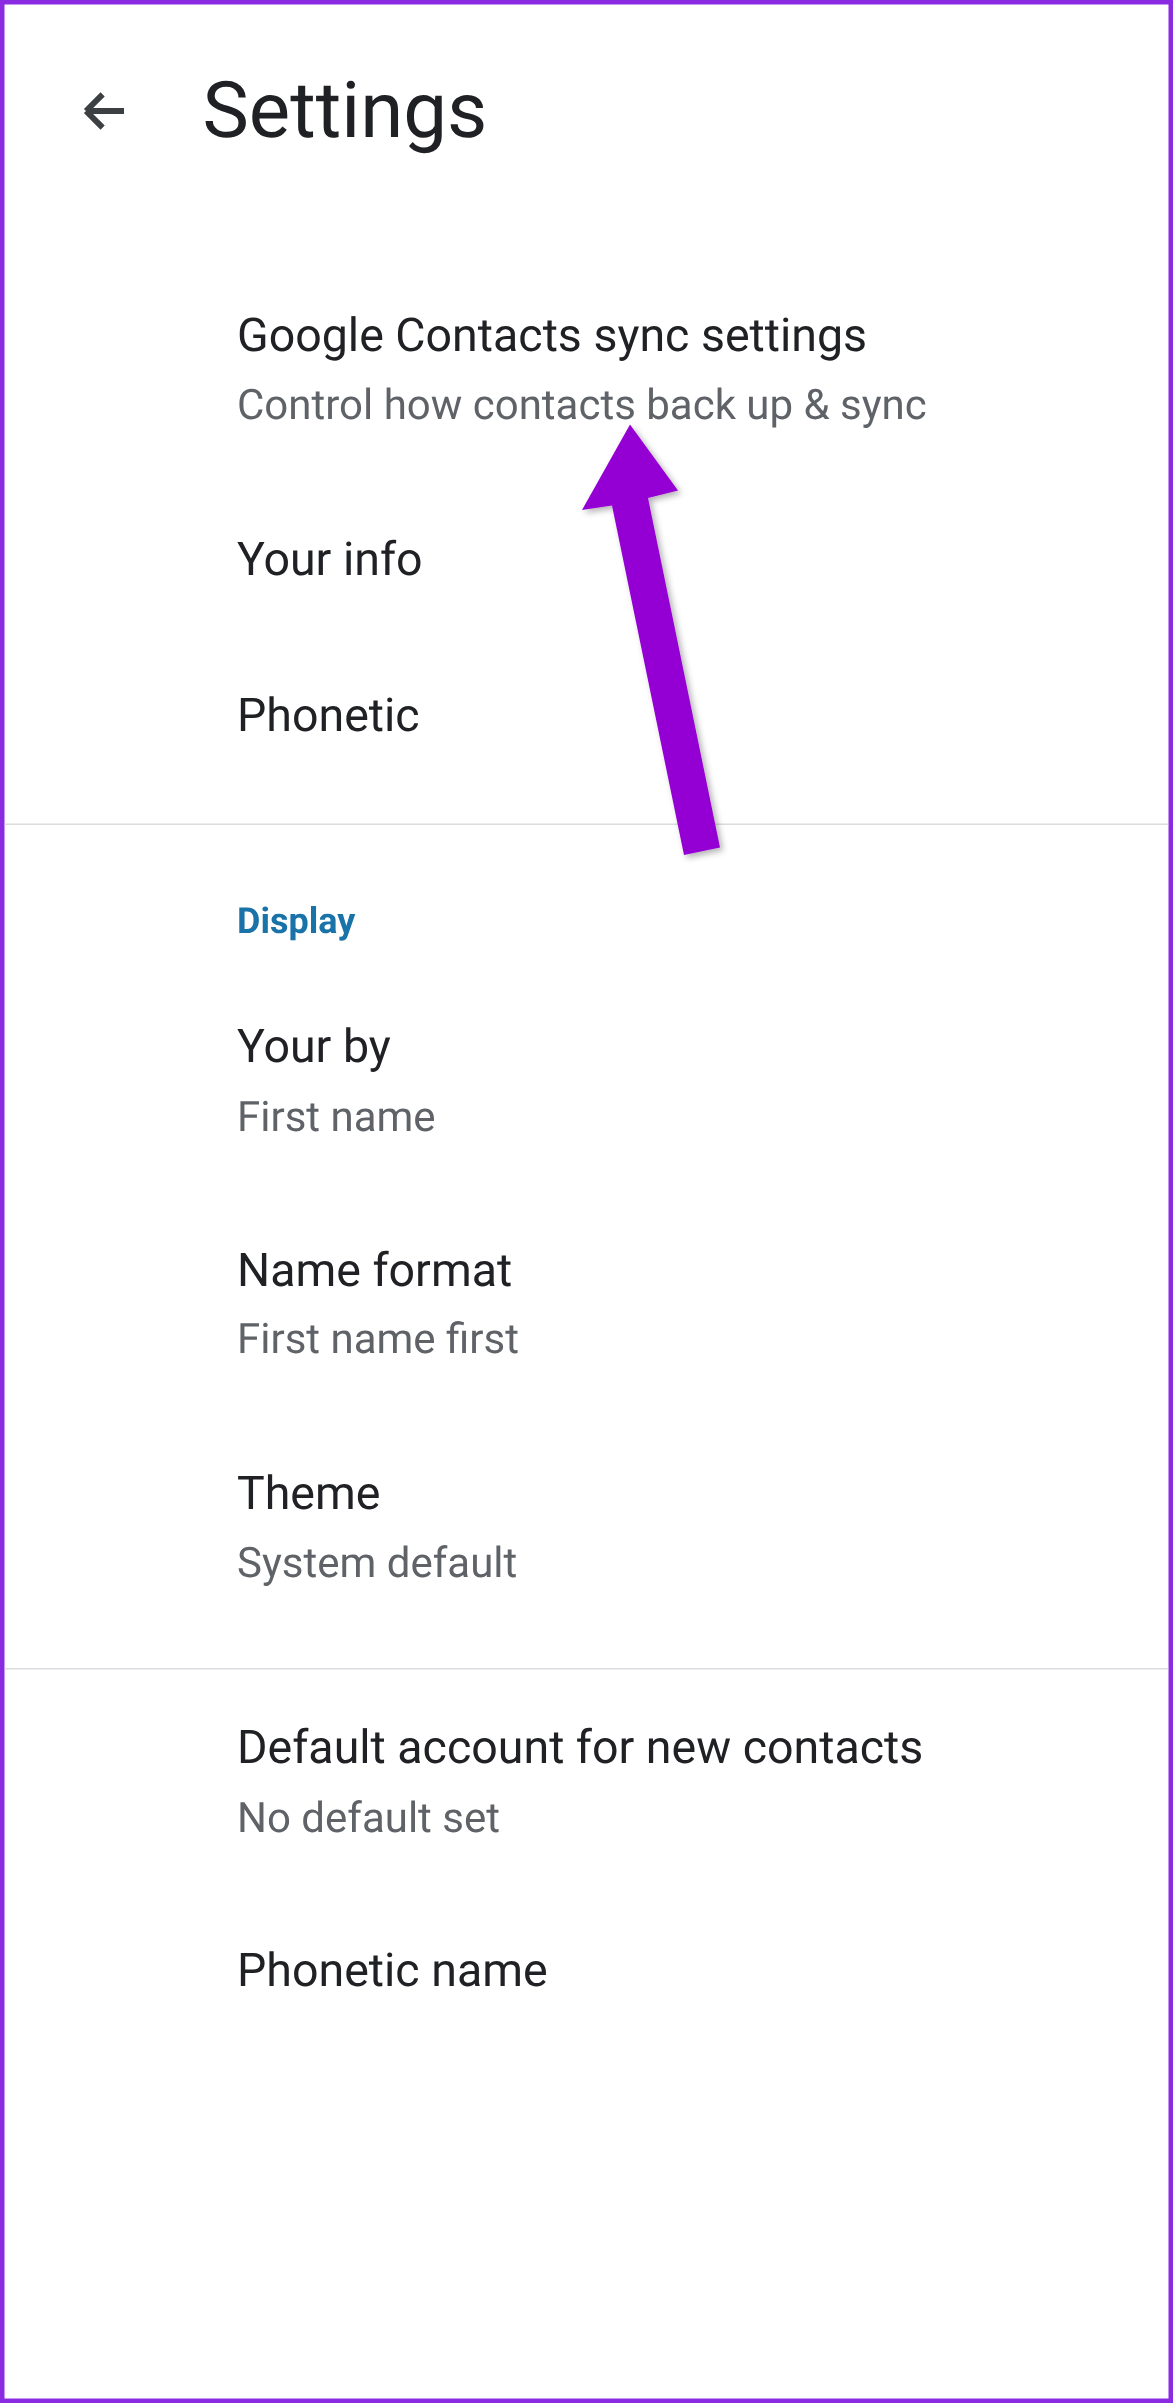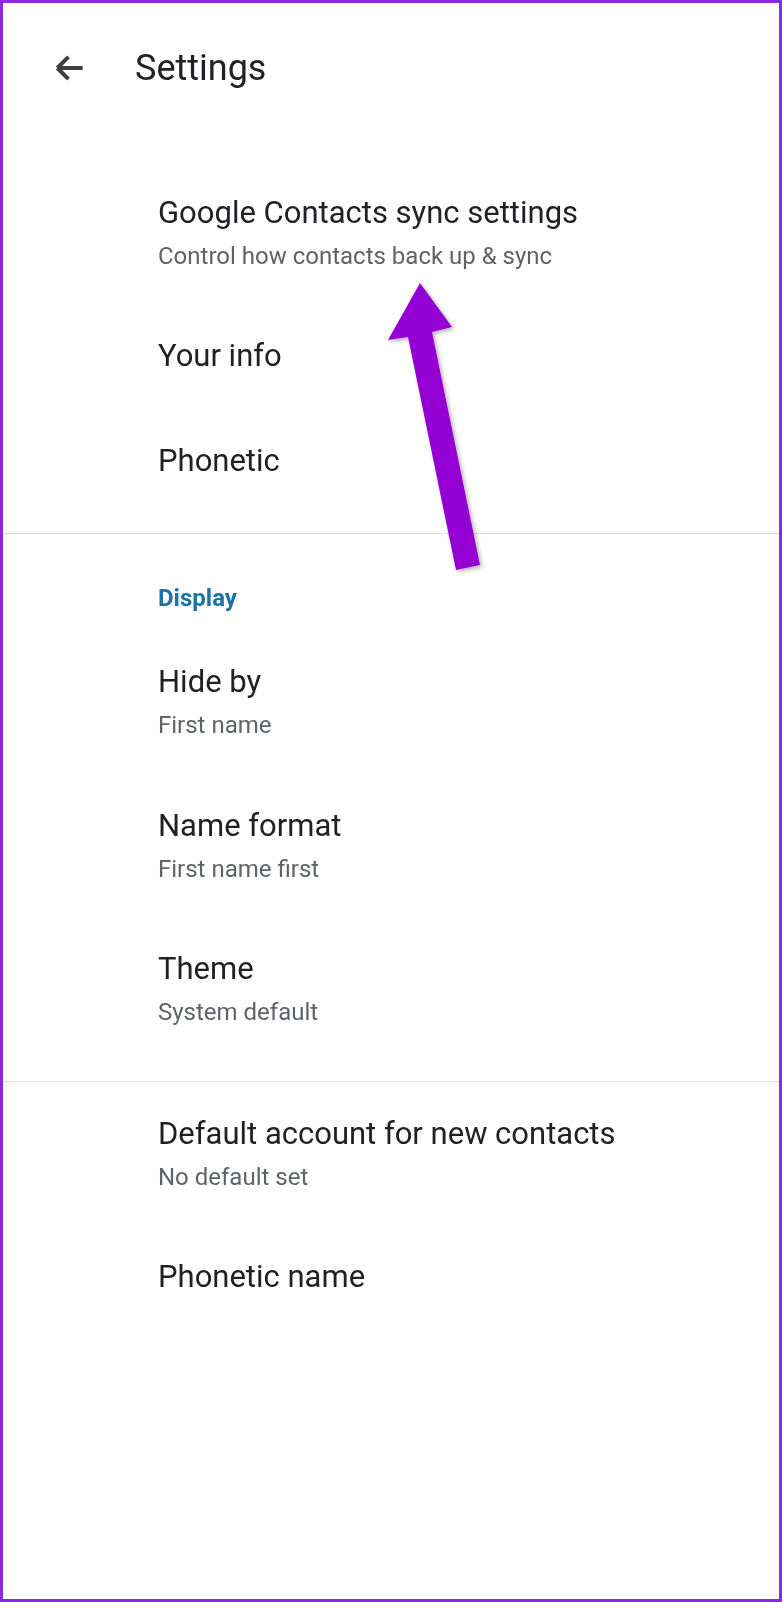--- a/index.html
+++ b/index.html
@@ -30,21 +30,21 @@
       cursor: pointer;
     }
     .back-button svg {
       width: 38px;
       height: 38px;
       stroke: #3c4043;
       stroke-width: 2.5;
       fill: none;
     }
     .page-title {
-      font-size: 36px;
+      font-size: 52px;
       font-weight: 400;
       color: #202124;
       margin-left: 40px;
     }
     .settings-list {
       display: flex;
       flex-direction: column;
     }
     .settings-item {
       padding: 32px 30px 32px 155px;
@@ -53,21 +53,21 @@
     .settings-item.first {
       padding-top: 70px;
     }
     .item-title {
       font-size: 31px;
       color: #202124;
       font-weight: 400;
       line-height: 1.3;
     }
     .item-subtitle {
-      font-size: 24px;
+      font-size: 28px;
       color: #5f6368;
       font-weight: 400;
       margin-top: 8px;
       line-height: 1.3;
     }
     .section-divider {
       height: 1px;
       background: #dadce0;
       margin: 20px 0 0 0;
     }
@@ -109,21 +109,21 @@
 
   <div class="settings-item">
     <div class="item-title">Phonetic</div>
   </div>
 
   <div class="section-divider"></div>
 
   <div class="section-header">Display</div>
 
   <div class="settings-item">
-    <div class="item-title">Hide by</div>
+    <div class="item-title">Your by</div>
     <div class="item-subtitle">First name</div>
   </div>
 
   <div class="settings-item">
     <div class="item-title">Name format</div>
     <div class="item-subtitle">First name first</div>
   </div>
 
   <div class="settings-item">
     <div class="item-title">Theme</div>

